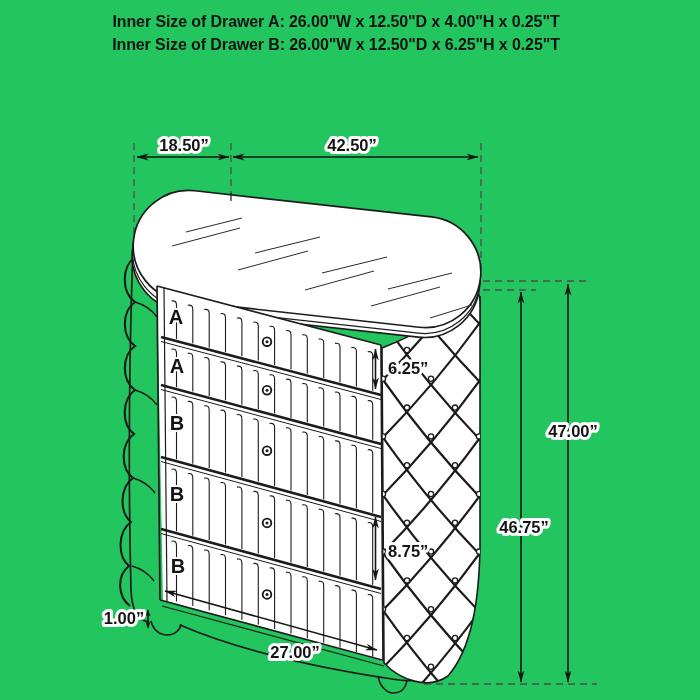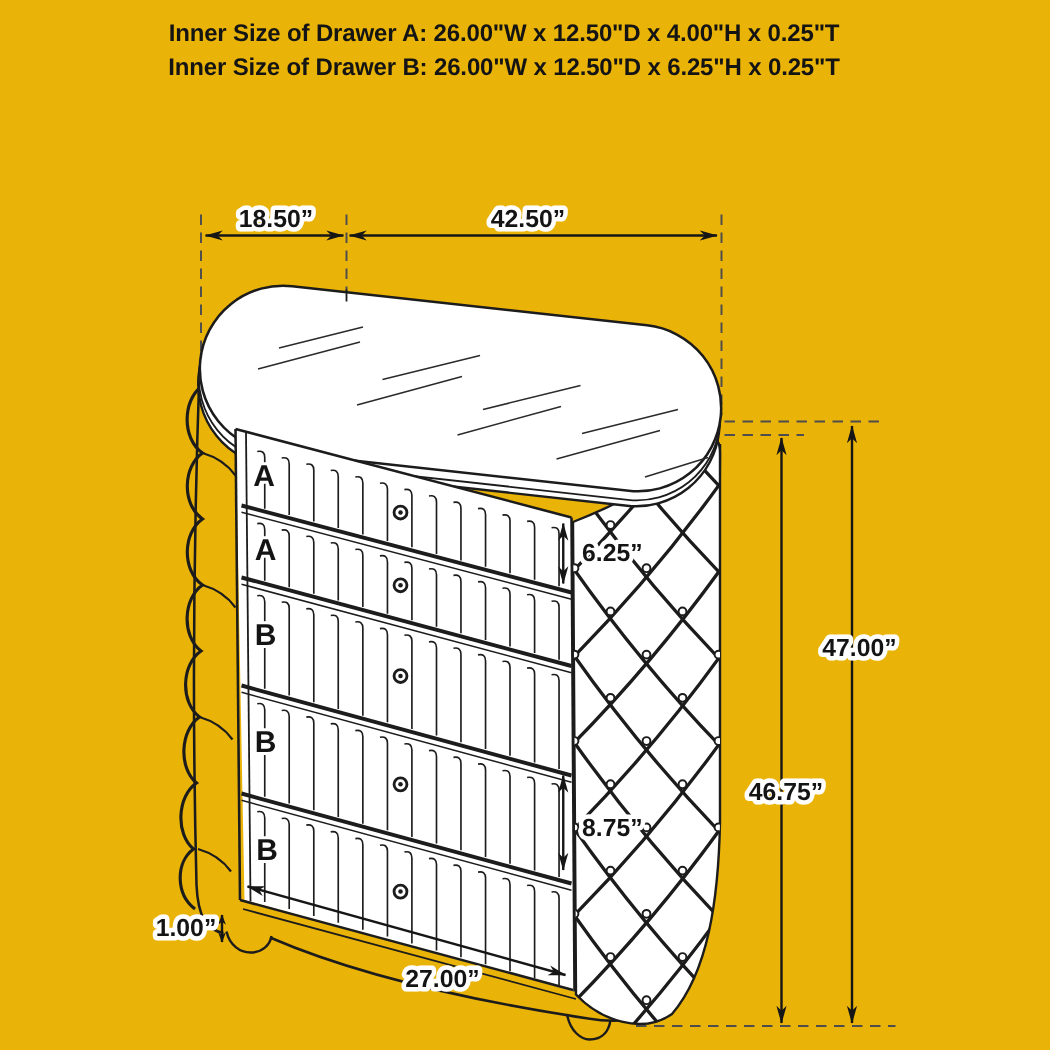--- a/index.html
+++ b/index.html
@@ -1,16 +1,16 @@
 <!DOCTYPE html>
 <html><head>
 <meta charset="utf-8">
 <style>
   html,body{margin:0;padding:0;background:#ffffff;}
-  .stage{position:relative;width:700px;height:700px;background:#eab308;overflow:hidden;
+  .stage{position:relative;width:700px;height:700px;background:#22c55e;overflow:hidden;
          font-family:"Liberation Sans",sans-serif;}
   svg{position:absolute;left:0;top:0;}
   text{font-family:"Liberation Sans",sans-serif;fill:#141414;}
   .hdr{font-size:16px;font-weight:bold;letter-spacing:-0.1px;}
   .dim{font-size:16.5px;font-weight:bold;paint-order:stroke;stroke:#ffffff;stroke-width:6px;
        stroke-linejoin:round;}
   .redlab{font-size:20px;font-weight:bold;paint-order:stroke;stroke:#ffffff;stroke-width:4px;
        stroke-linejoin:round;}
   .ln{stroke:#1c1c1c;fill:none;}
   .dash{stroke:#4d4d4d;stroke-width:1.3;fill:none;stroke-dasharray:7 5;}

